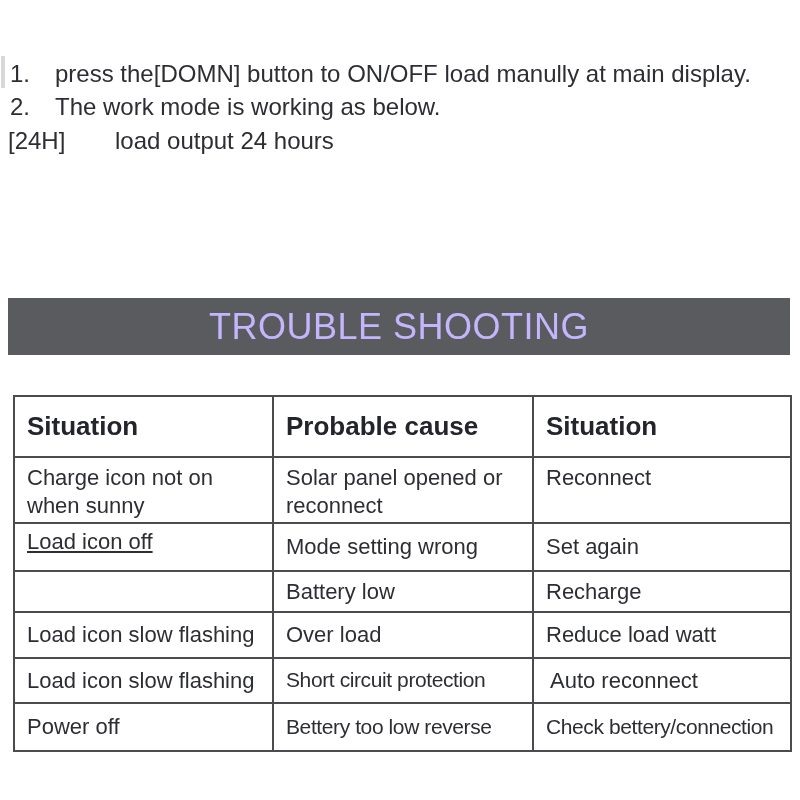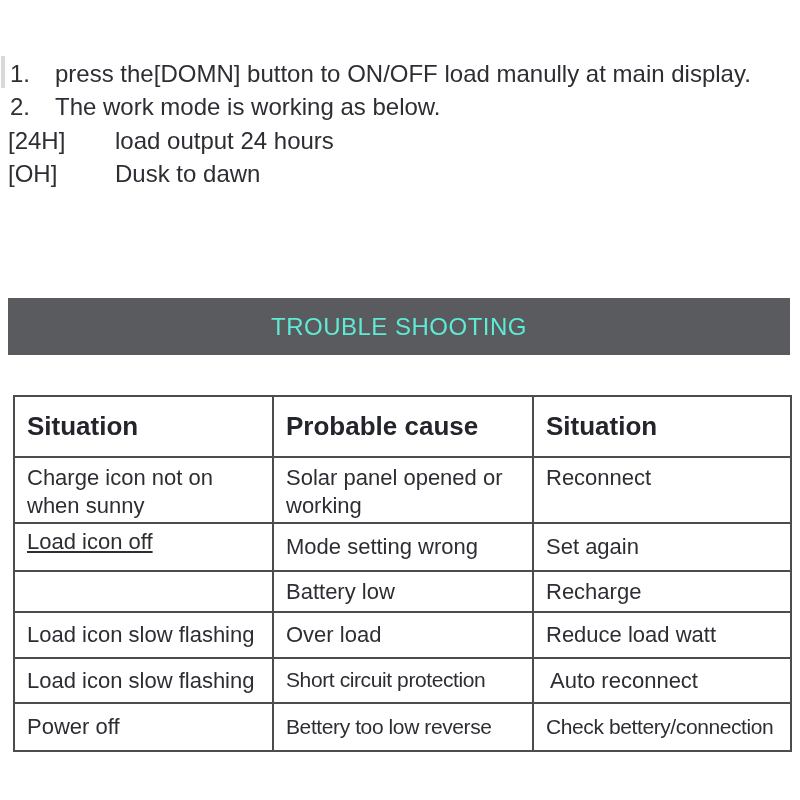--- a/index.html
+++ b/index.html
@@ -47,22 +47,22 @@
   .banner {
     position: absolute;
     left: 8px; top: 298px;
     width: 782px; height: 57px;
     background: #5a5b5f;
     display: flex;
     align-items: center;
     justify-content: center;
   }
   .banner span {
-    color: #5eead4;
-    font-size: 24px;
+    color: #c4b5fd;
+    font-size: 36px;
     letter-spacing: 0.5px;
   }
 
   
   .ts-table {
     position: absolute;
     left: 13px; top: 395px;
     width: 777px;
     border-collapse: collapse;
     table-layout: fixed;
@@ -122,24 +122,20 @@
       <span class="num">2.</span>
       <span class="txt">The work mode is working as below.</span>
     </div>
 
     <div class="attn-line">
       <span class="mode-label">[24H]</span>
       <span class="mode-desc">load output 24 hours</span>
     </div>
 
 
-    <div class="attn-line">
-      <span class="mode-label">[OH]</span>
-      <span class="mode-desc">Dusk to dawn</span>
-    </div>
   </section>
 
   <div class="banner">
     <span>TROUBLE SHOOTING</span>
   </div>
 
   <table class="ts-table">
     <colgroup>
       <col class="c1">
         <col class="c2">
@@ -148,21 +144,21 @@
     <thead>
       <tr>
         <th>Situation</th>
         <th>Probable cause</th>
         <th>Situation</th>
       </tr>
     </thead>
     <tbody>
       <tr>
         <td>Charge icon not on when sunny</td>
-        <td>Solar panel opened or working</td>
+        <td>Solar panel opened or reconnect</td>
         <td>Reconnect</td>
       </tr>
       <tr>
         <td>Load icon off</td>
         <td>Mode setting wrong</td>
         <td>Set again</td>
       </tr>
       <tr>
         <td></td>
         <td>Battery low</td>

